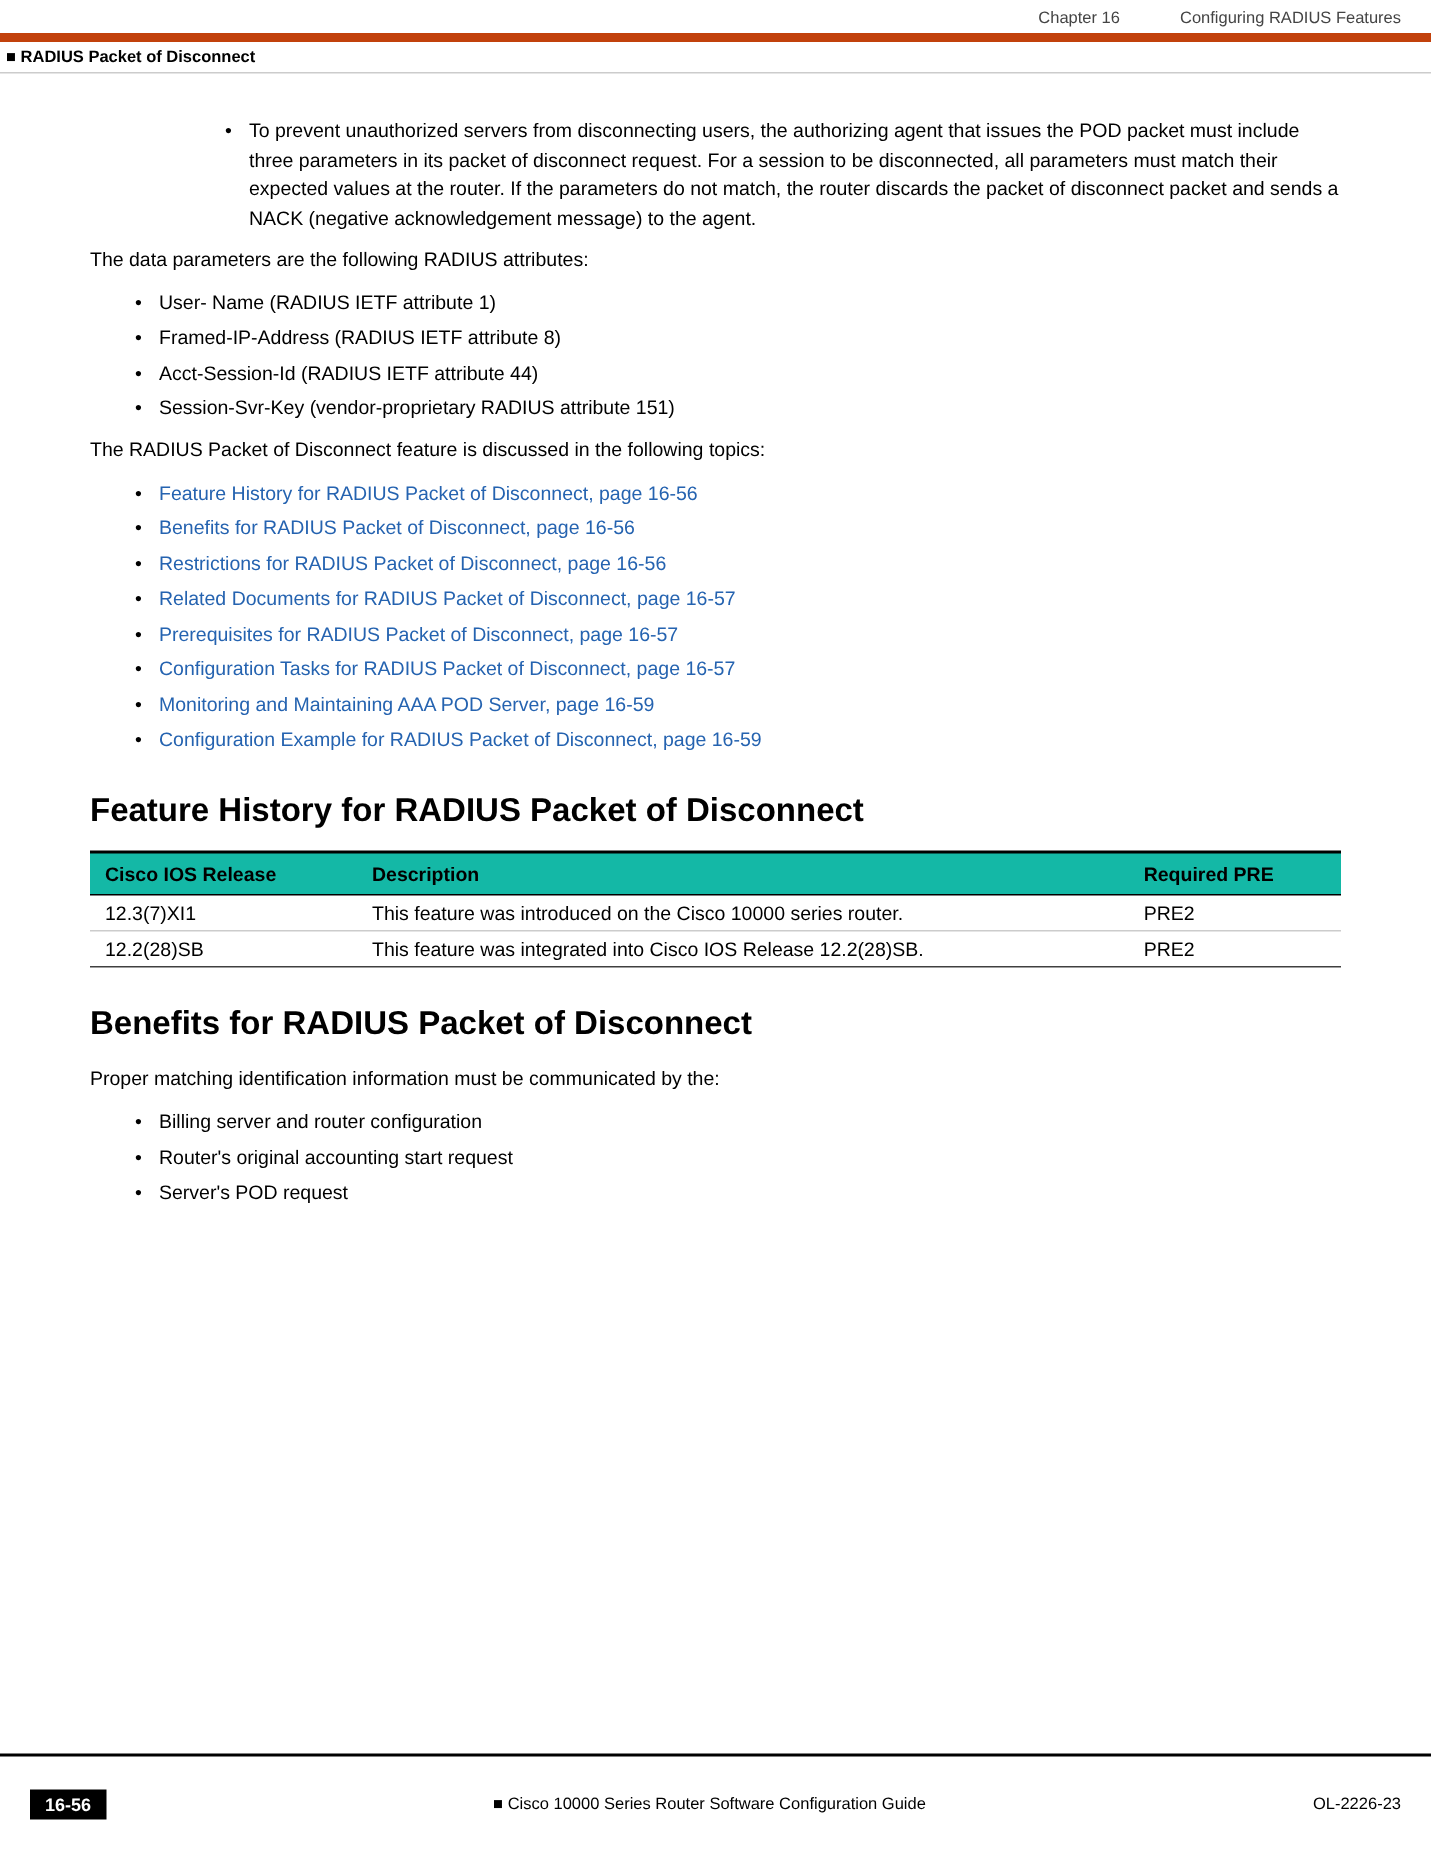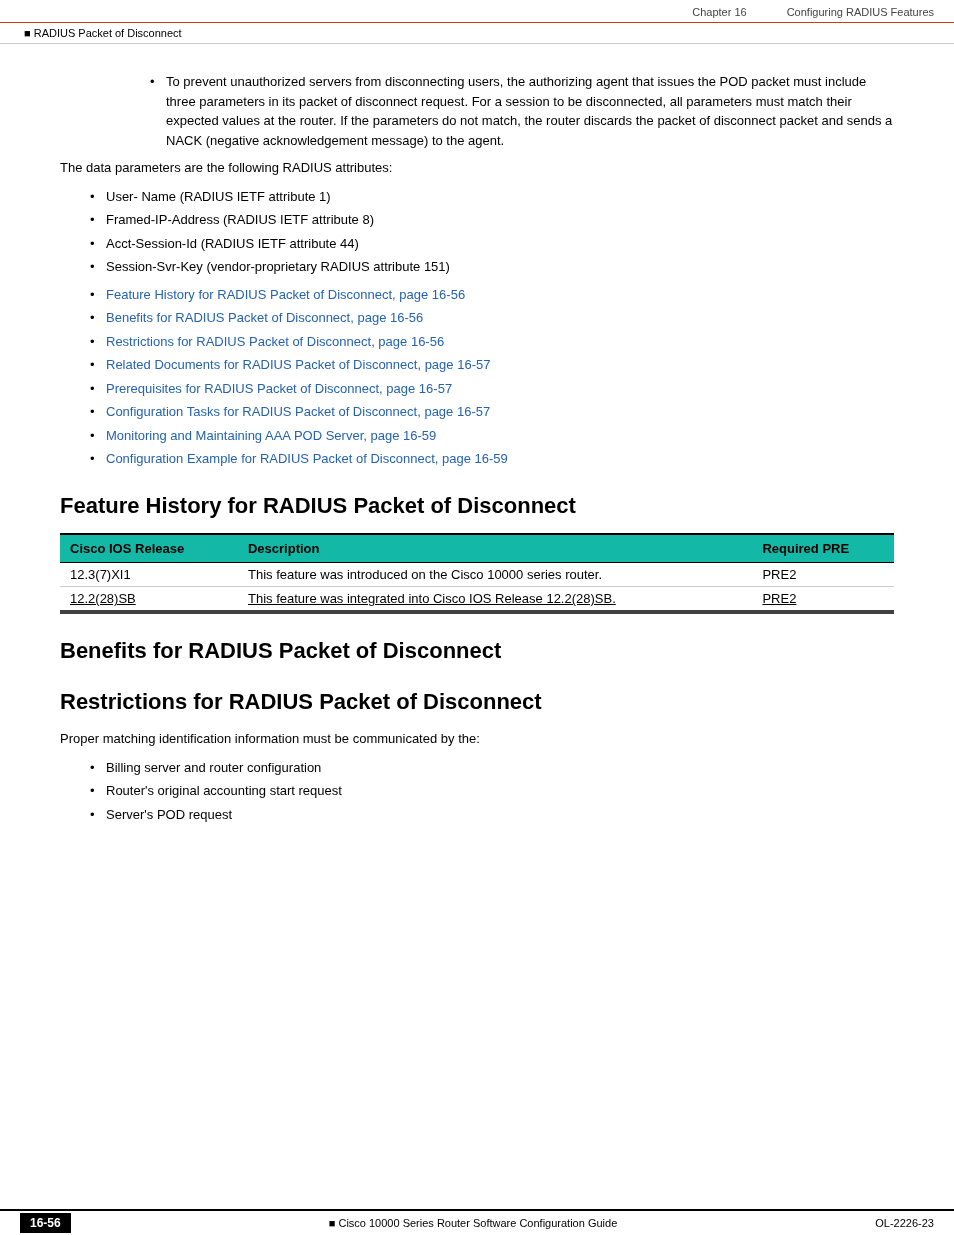--- a/index.html
+++ b/index.html
@@ -19,33 +19,33 @@
       position: relative;
       display: flex;
       flex-direction: column;
     }
     
     .top-header {
       display: flex;
       justify-content: flex-end;
       align-items: center;
       padding: 6px 20px 4px 20px;
-      border-bottom: 1px solid #c2410c;
+      border-bottom: 6px solid #c2410c;
       font-size: 11px;
       color: #444;
     }
     .top-header .chapter-info {
       display: flex;
       gap: 40px;
     }
     
     .sub-header {
-      padding: 4px 24px;
-      font-size: 11px;
-      font-weight: normal;
+      padding: 4px 4px;
+      font-size: 11px;
+      font-weight: bold;
       color: #000;
       border-bottom: 1px solid #ccc;
     }
     
     .content {
       padding: 20px 60px 20px 60px;
       flex: 1;
     }
     
     .bullet-list {
@@ -95,30 +95,29 @@
       padding: 6px 10px;
       border-top: 2px solid #000;
       border-bottom: 1px solid #000;
     }
     .feature-table td {
       padding: 4px 10px;
       vertical-align: top;
       border-bottom: 1px solid #ccc;
     }
     .feature-table tr:last-child td {
-      border-bottom: 4px solid #404040;
-      text-decoration: underline;
+      border-bottom: 1px solid #404040;
     }
     
     .footer {
       border-top: 2px solid #000;
       display: flex;
       justify-content: space-between;
       align-items: center;
-      padding: 2px 20px;
+      padding: 22px 20px;
       margin-top: auto;
       text-align: right;
     }
     .footer-page-num {
       background: #000;
       color: #fff;
       padding: 3px 10px;
       font-size: 12px;
       font-weight: bold;
     }
@@ -165,20 +164,21 @@
     <p class="text-block para">The data parameters are the following RADIUS attributes:</p>
 
     <ul class="bullet-list">
       <li>User- Name (RADIUS IETF attribute 1)</li>
       <li>Framed-IP-Address (RADIUS IETF attribute 8)</li>
       <li>Acct-Session-Id (RADIUS IETF attribute 44)</li>
       <li>Session-Svr-Key (vendor-proprietary RADIUS attribute 151)</li>
     </ul>
 
 
+    <p class="text-block para">The RADIUS Packet of Disconnect feature is discussed in the following topics:</p>
 
     <ul class="bullet-list">
       <li><a class="link">Feature History for RADIUS Packet of Disconnect, page 16-56</a></li>
       <li><a class="link">Benefits for RADIUS Packet of Disconnect, page 16-56</a></li>
       <li><a class="link">Restrictions for RADIUS Packet of Disconnect, page 16-56</a></li>
       <li><a class="link">Related Documents for RADIUS Packet of Disconnect, page 16-57</a></li>
       <li><a class="link">Prerequisites for RADIUS Packet of Disconnect, page 16-57</a></li>
       <li><a class="link">Configuration Tasks for RADIUS Packet of Disconnect, page 16-57</a></li>
       <li><a class="link">Monitoring and Maintaining AAA POD Server, page 16-59</a></li>
       <li><a class="link">Configuration Example for RADIUS Packet of Disconnect, page 16-59</a></li>
@@ -204,21 +204,20 @@
           <td>12.2(28)SB</td>
           <td>This feature was integrated into Cisco IOS Release 12.2(28)SB.</td>
           <td>PRE2</td>
         </tr>
       </tbody>
     </table>
 
     <h2 class="section-heading">Benefits for RADIUS Packet of Disconnect</h2>
 
 
-    <h2 class="section-heading">Restrictions for RADIUS Packet of Disconnect</h2>
 
     <p class="text-block para">Proper matching identification information must be communicated by the:</p>
 
     <ul class="bullet-list">
       <li>Billing server and router configuration</li>
       <li>Router's original accounting start request</li>
       <li>Server's POD request</li>
     </ul>
 
   </div>

